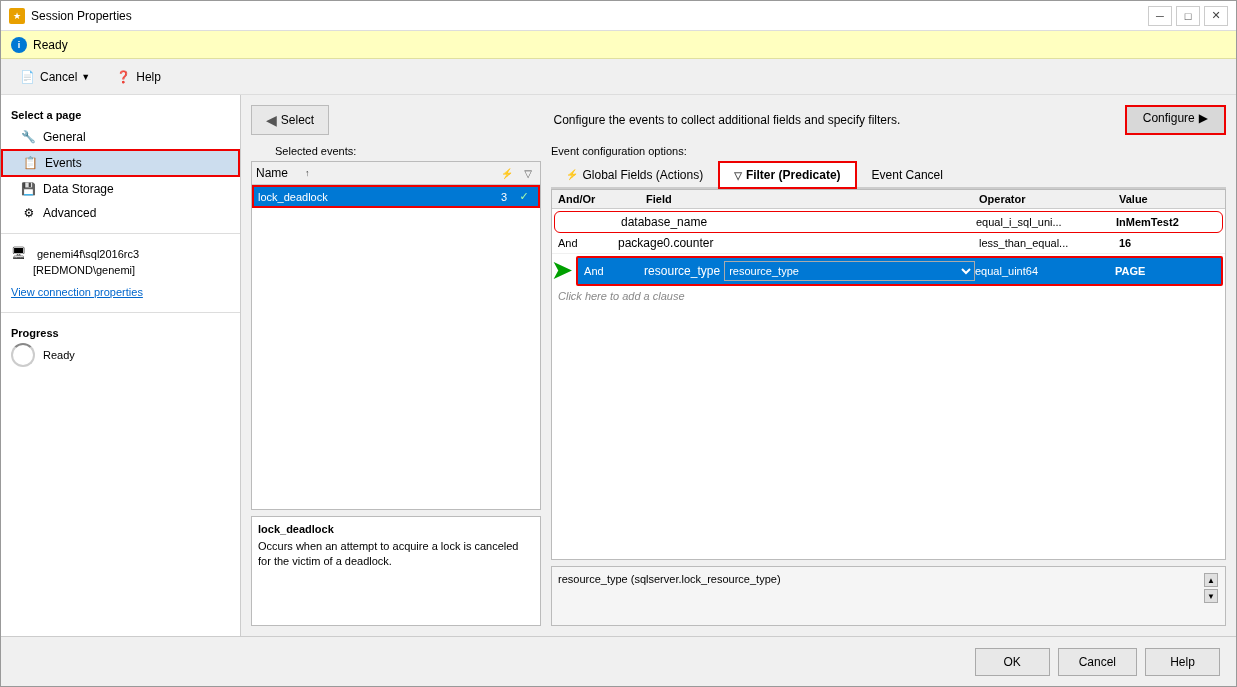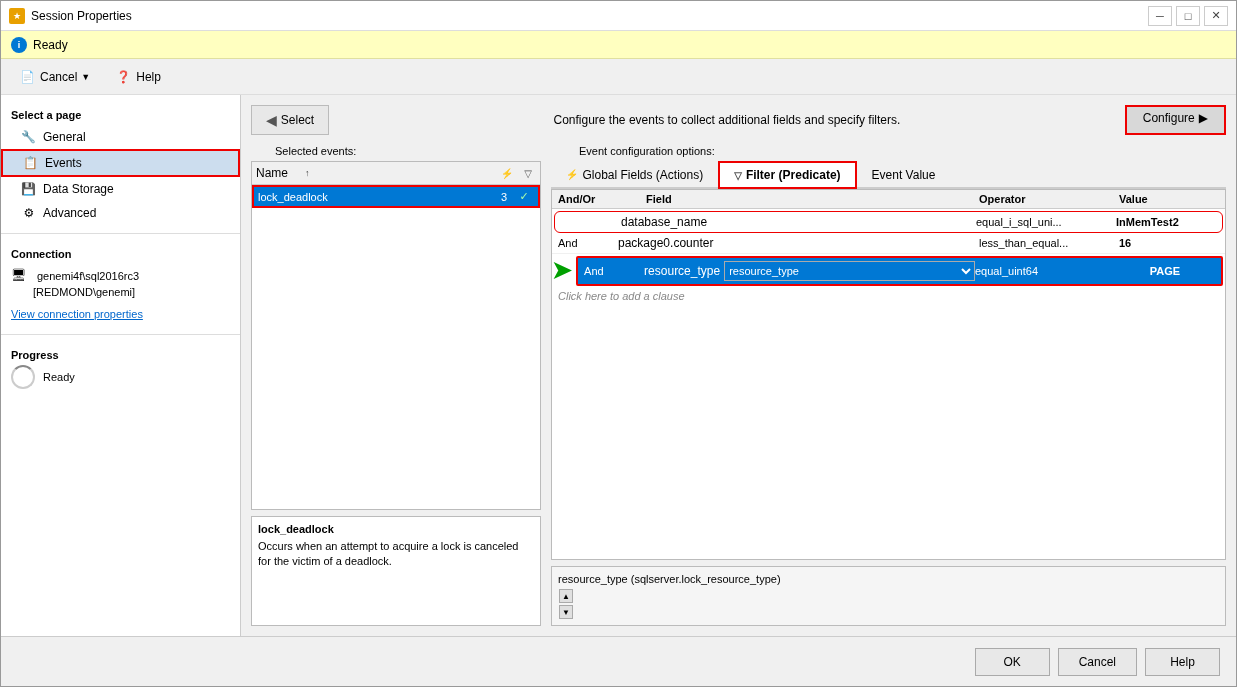--- a/index.html
+++ b/index.html
@@ -64,46 +64,46 @@
     .events-row-name { flex: 1; font-size: 11px; }
     .events-row-num { width: 20px; text-align: center; font-size: 11px; }
     .events-row-check { width: 20px; text-align: center; font-size: 11px; color: #0a0; }
     .events-row.selected .events-row-check { color: #aaffaa; }
 
     .event-desc-box { margin-top: 6px; background: #fff; border: 1px solid #bbb; height: 110px; padding: 6px; overflow-y: auto; }
     .event-desc-title { font-weight: bold; font-size: 11px; margin-bottom: 4px; }
     .event-desc-text { font-size: 11px; line-height: 1.4; }
 
     .right-config-panel { flex: 1; display: flex; flex-direction: column; }
-    .event-config-label { font-size: 11px; margin-bottom: 4px; color: #000; margin-left: 28px; }
+    .event-config-label { font-size: 11px; margin-bottom: 4px; color: #000; }
     .tabs-bar { display: flex; background: #f0f0f0; border-bottom: 2px solid #ccc; margin-bottom: 0; }
     .tab { padding: 5px 14px; font-size: 11px; cursor: pointer; border: 1px solid transparent; border-bottom: none; display: flex; align-items: center; gap: 4px; }
     .tab.active { background: #fff; border: 1px solid #ccc; border-bottom: 2px solid #fff; margin-bottom: -2px; font-weight: bold; border: 2px solid #e00; }
     .tab-icon { font-size: 10px; color: #555; }
 
     .filter-table-container { background: #fff; border: 1px solid #bbb; flex: 1; display: flex; flex-direction: column; margin-top: 0; }
     .filter-table-header { display: flex; background: #f0f0f0; border-bottom: 1px solid #ccc; padding: 3px 6px; }
     .filter-col { font-size: 11px; font-weight: bold; color: #000; }
     .filter-col-andor { width: 60px; }
     .filter-col-field { flex: 1; padding-left: 28px; }
     .filter-col-operator { width: 140px; }
     .filter-col-value { width: 100px; }
 
     .filter-row { display: flex; align-items: center; padding: 3px 6px; border-bottom: 1px solid #f0f0f0; }
     .filter-row.highlighted { background: #0078d4; color: white; border: 2px solid #e00; }
     .filter-cell { font-size: 11px; overflow: hidden; text-overflow: ellipsis; white-space: nowrap; }
     .filter-cell-andor { width: 60px; }
     .filter-cell-field { flex: 1; display: flex; align-items: center; gap: 2px; }
     .filter-cell-operator { width: 140px; }
     .filter-cell-value { width: 100px; font-weight: bold; }
-    .filter-row.highlighted .filter-cell-value { font-weight: bold; color: white; text-align: center; }
+    .filter-row.highlighted .filter-cell-value { font-weight: bold; color: white; }
 
     .add-clause { padding: 4px 6px; font-size: 11px; color: #888; font-style: italic; cursor: pointer; }
 
-    .resource-type-box { background: #f5f5f5; border: 1px solid #bbb; margin-top: 6px; padding: 6px; display: flex; align-items: flex-start; justify-content: space-between; height: 60px; flex-direction: column; }
+    .resource-type-box { background: #f5f5f5; border: 1px solid #bbb; margin-top: 6px; padding: 6px; display: flex; align-items: flex-start; justify-content: space-between; height: 60px; }
     .resource-type-text { font-size: 11px; color: #000; }
     .resource-type-scrollbar { width: 16px; display: flex; flex-direction: column; align-items: center; gap: 2px; }
     .scrollbar-btn { width: 14px; height: 14px; background: #e0e0e0; border: 1px solid #aaa; display: flex; align-items: center; justify-content: center; font-size: 8px; cursor: pointer; }
 
     .dialog-footer { height: 50px; background: #f0f0f0; border-top: 1px solid #ccc; display: flex; align-items: center; justify-content: flex-end; padding: 0 16px; gap: 8px; }
     .footer-btn { padding: 6px 20px; font-size: 12px; background: #e8e8e8; border: 1px solid #aaa; cursor: pointer; min-width: 75px; text-align: center; }
     .footer-btn.primary { background: #e8e8e8; }
 
     .arrow-indicator { display: flex; align-items: center; justify-content: center; margin-right: 4px; }
     .green-arrow { color: #00a000; font-size: 24px; font-weight: bold; }
@@ -167,21 +167,20 @@
         <span>Data Storage</span>
       </div>
 
       <div class="sidebar-item">
         <div class="sidebar-item-icon">⚙</div>
         <span>Advanced</span>
       </div>
 
       <div class="sidebar-divider"></div>
 
-      <div class="sidebar-section-title">Connection</div>
       <div class="connection-info">
         <div style="display:flex; align-items:center; gap:6px; margin-bottom:2px;">
           <span class="connection-icon">🖥</span>
           <span class="connection-text">genemi4f\sql2016rc3</span>
         </div>
         <div class="connection-text" style="padding-left:22px;">[REDMOND\genemi]</div>
       </div>
 
       <a class="view-link">View connection properties</a>
 
@@ -249,21 +248,21 @@
           <div class="tabs-bar">
             <div class="tab">
               <span class="tab-icon">⚡</span>
               <span>Global Fields (Actions)</span>
             </div>
             <div class="tab active">
               <span class="tab-icon">▽</span>
               <span>Filter (Predicate)</span>
             </div>
             <div class="tab">
-              <span>Event Value</span>
+              <span>Event Cancel</span>
             </div>
           </div>
 
           <div class="filter-table-container">
             <div class="filter-table-header">
               <div class="filter-col filter-col-andor">And/Or</div>
               <div class="filter-col filter-col-field">Field</div>
               <div class="filter-col filter-col-operator">Operator</div>
               <div class="filter-col filter-col-value">Value</div>
             </div>

